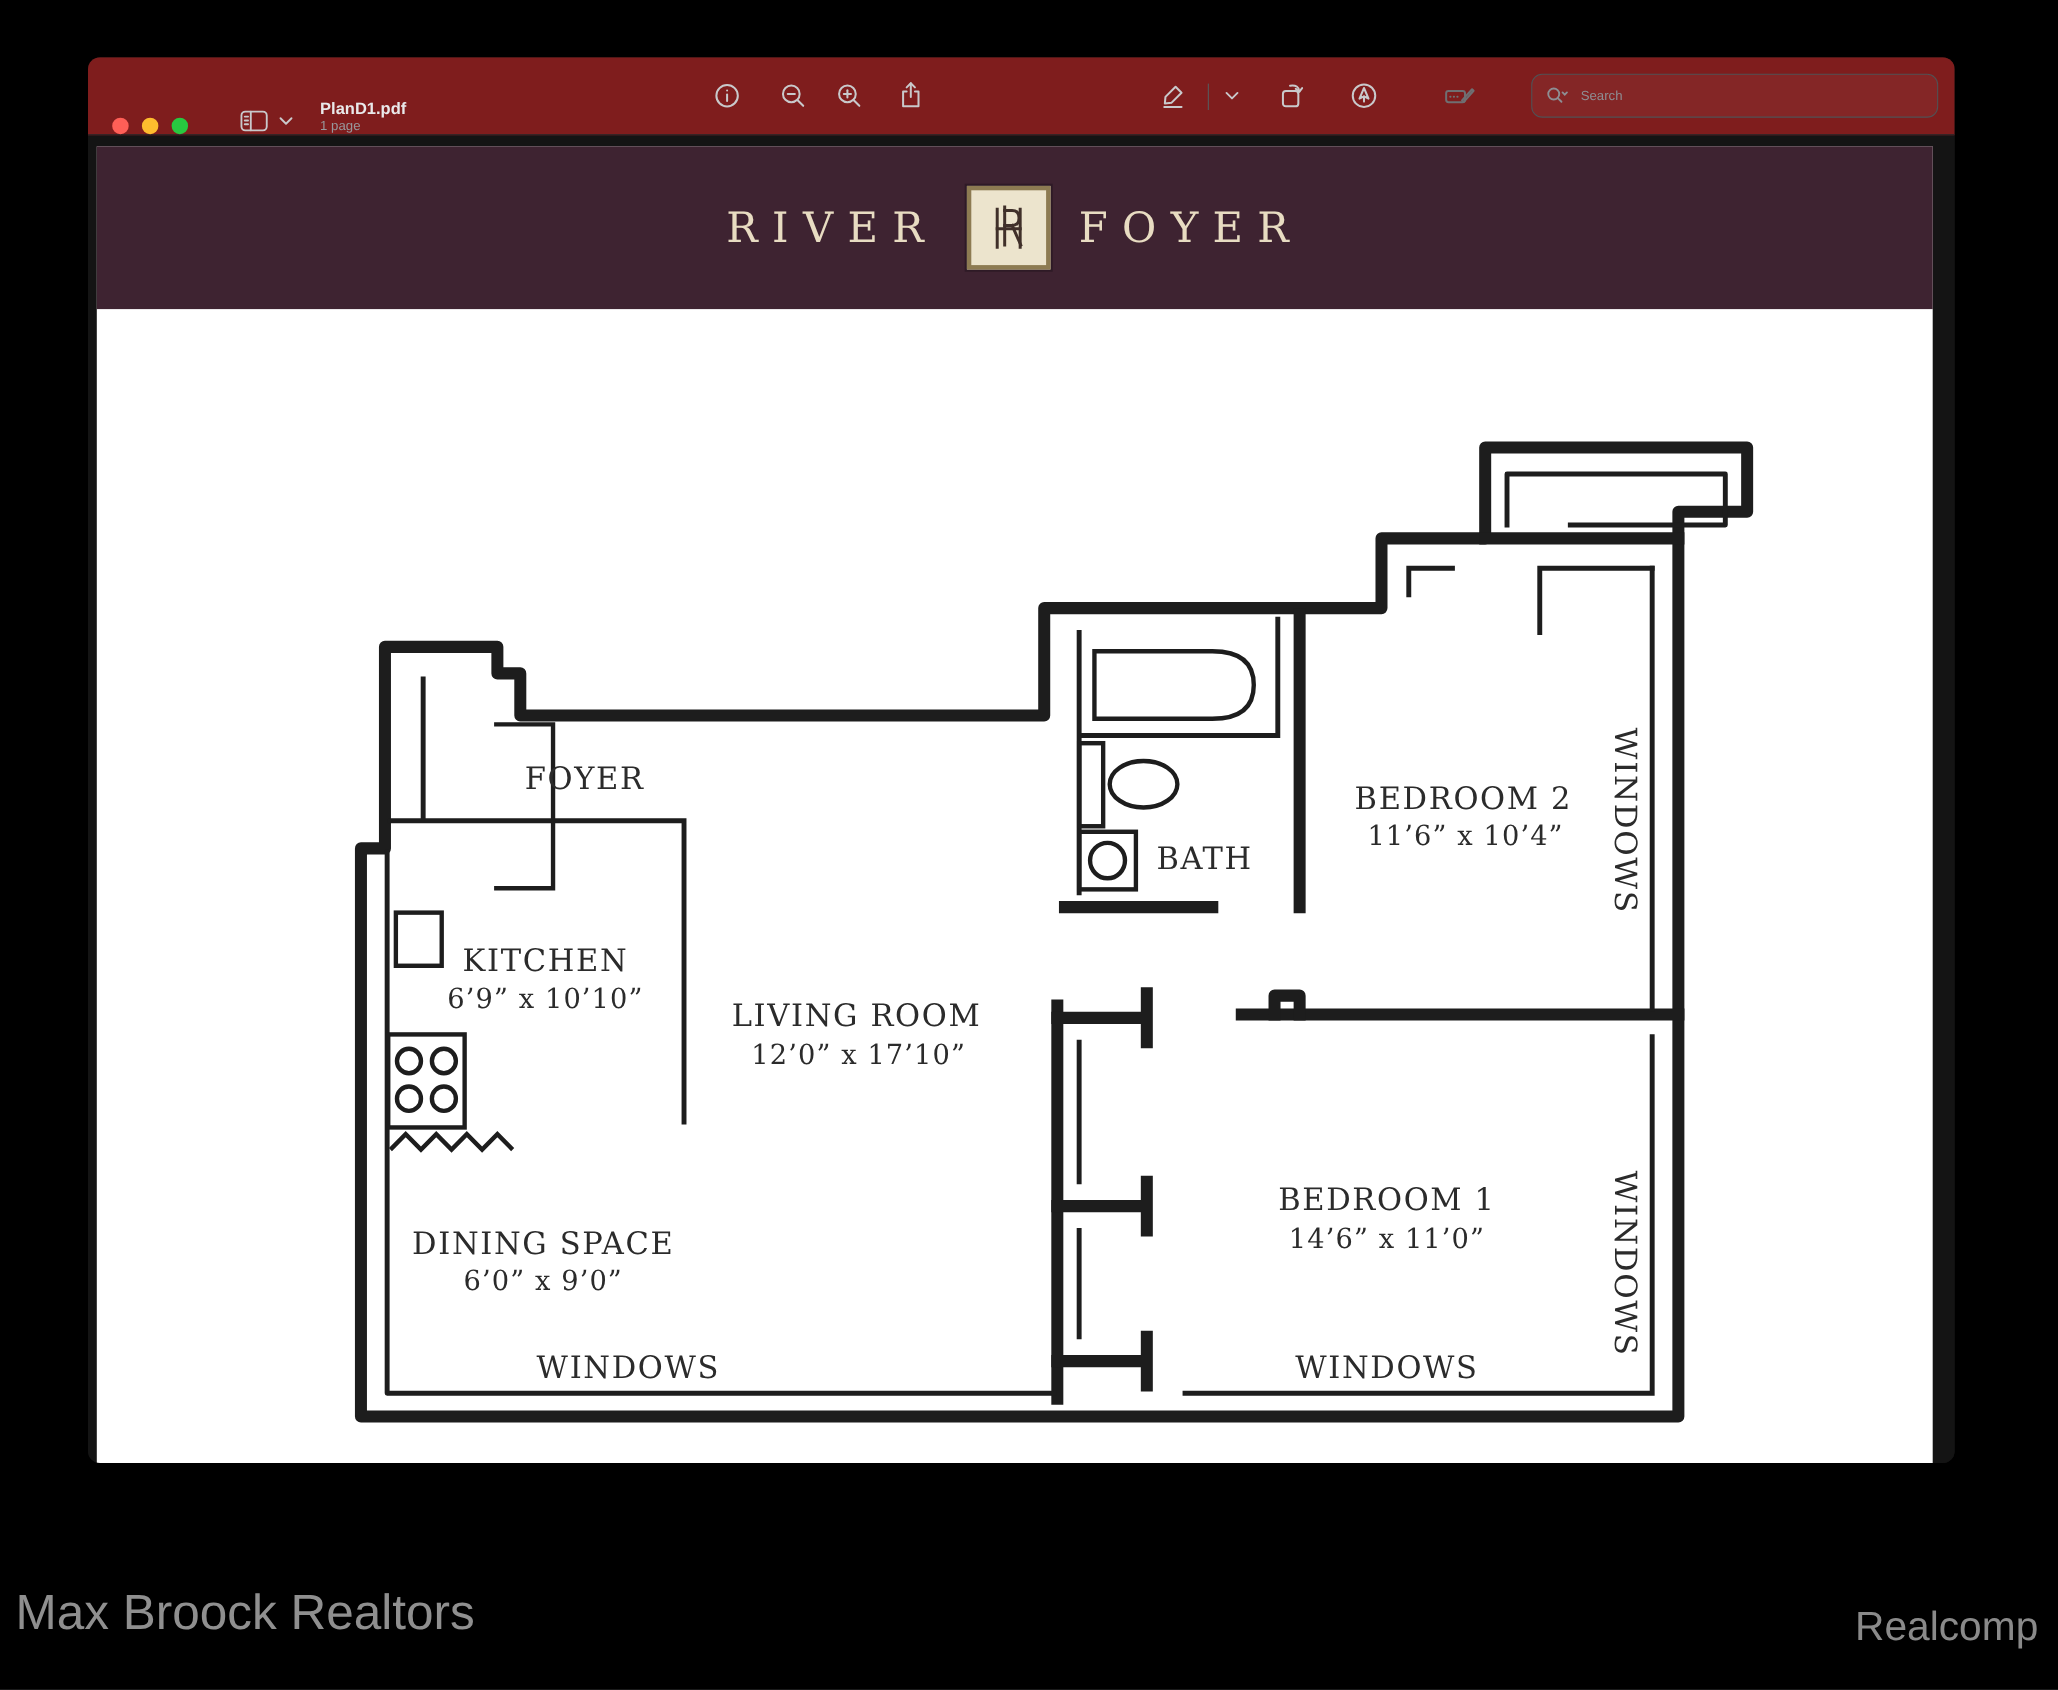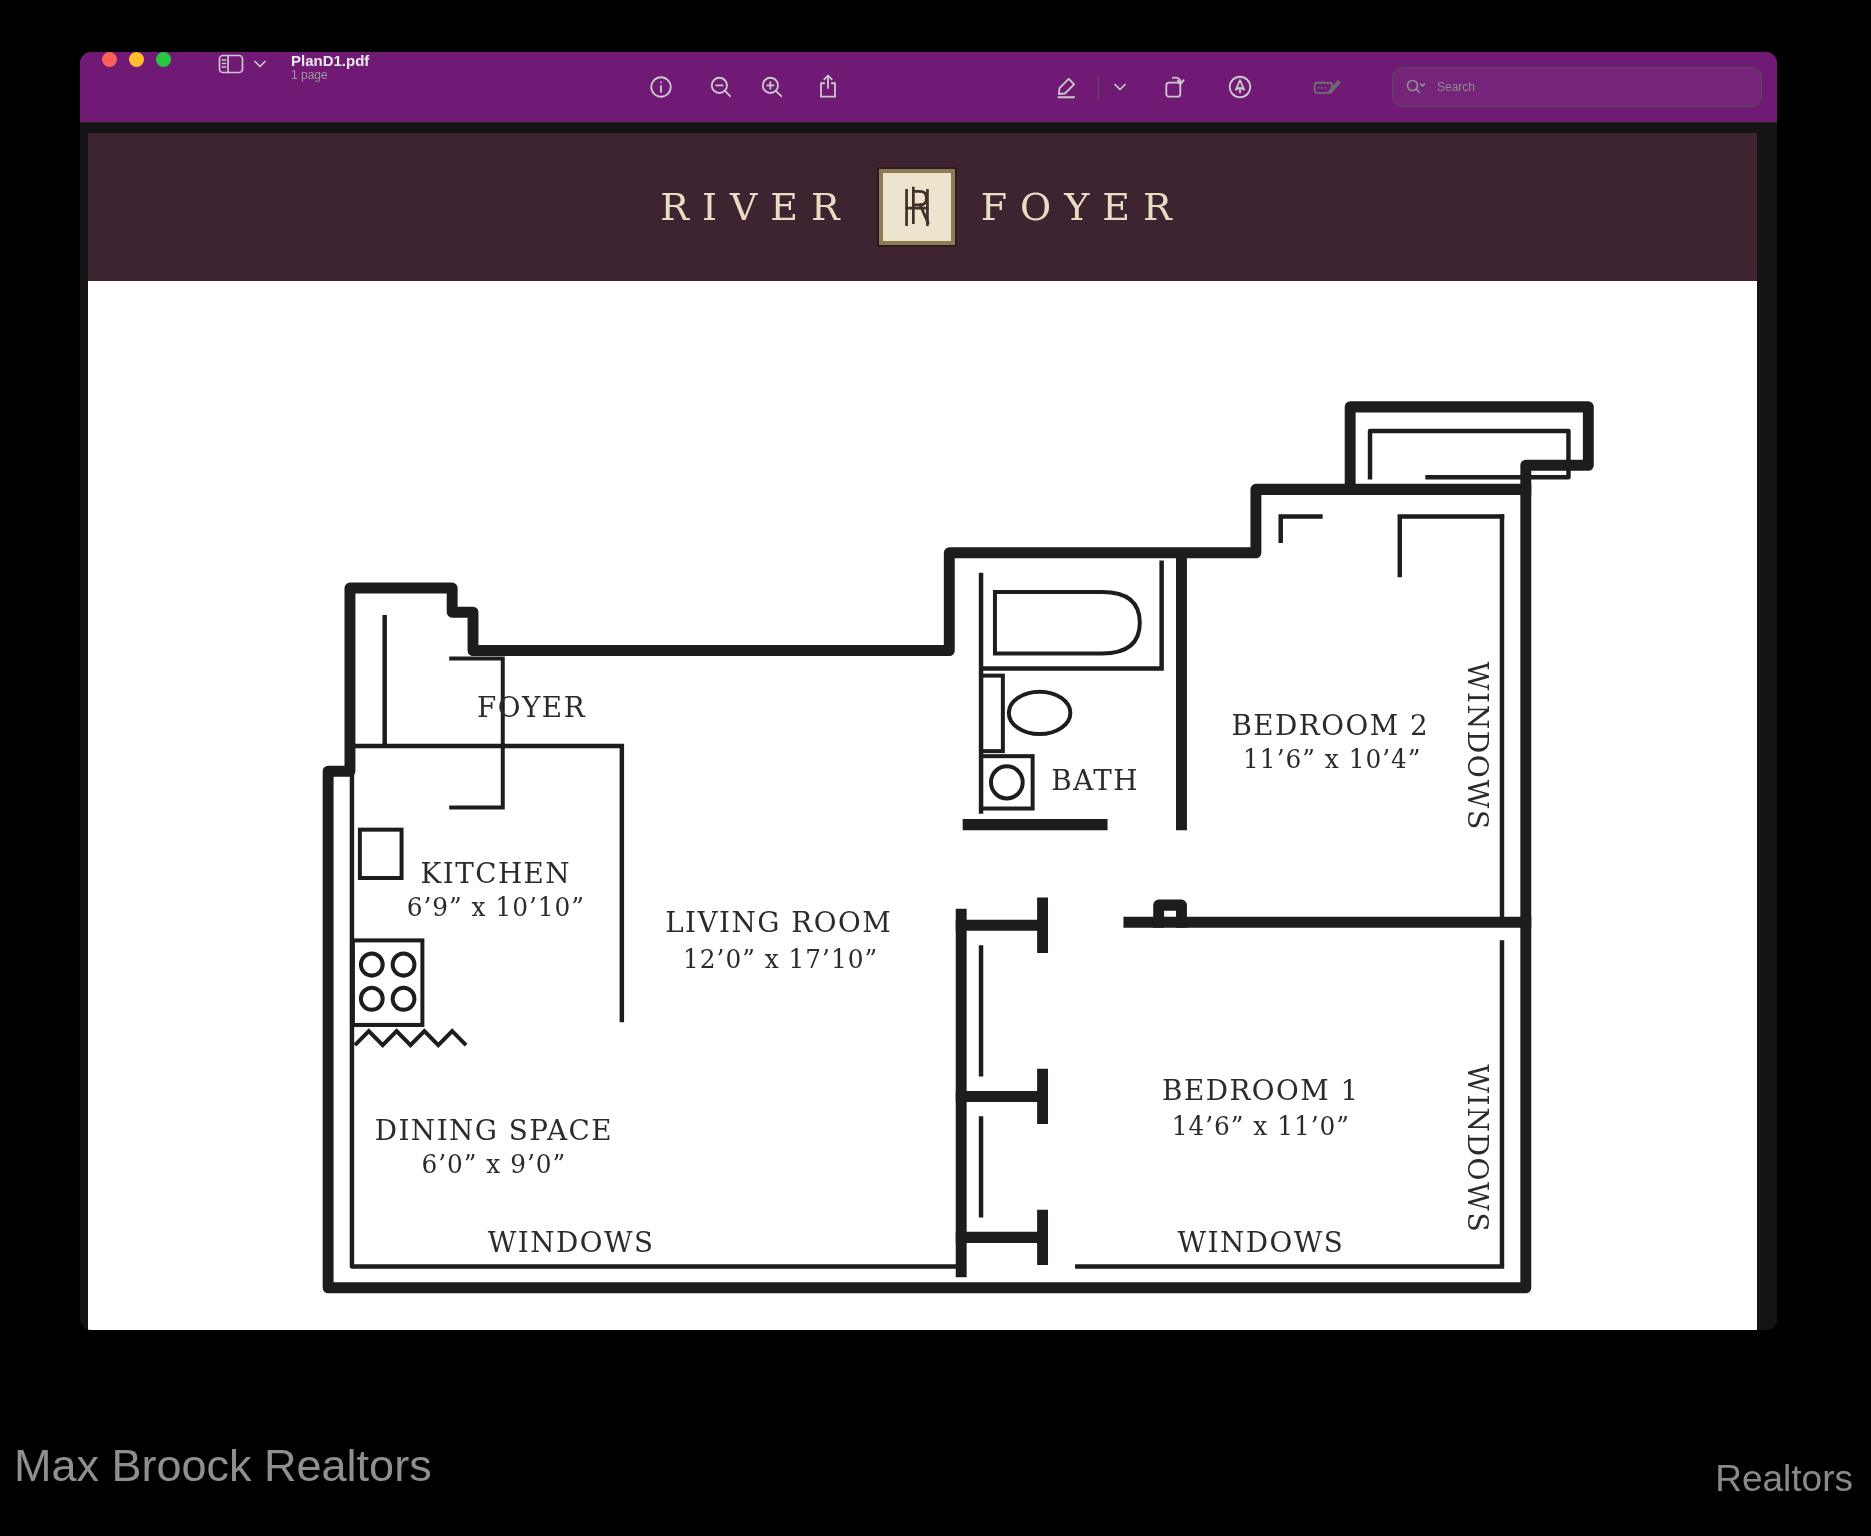--- a/index.html
+++ b/index.html
@@ -2,22 +2,22 @@
 <html><head>
 <meta charset="utf-8">
 <style>
   html,body{margin:0;padding:0;background:#000;width:1871px;height:1536px;overflow:hidden;
     font-family:"Liberation Sans",sans-serif;}
   .stage{position:relative;width:1871px;height:1536px;background:#000;}
 
   
   .window{position:absolute;left:80px;top:52px;width:1697px;height:1278px;border-radius:11px;
     overflow:hidden;background:#161616;box-shadow:0 22px 70px rgba(0,0,0,.65);}
-  .titlebar{position:relative;height:70px;background:#701a75;border-bottom:1px solid #262628;
-    display:flex;align-items:flex-start;}
+  .titlebar{position:relative;height:70px;background:#7f1d1d;border-bottom:1px solid #262628;
+    display:flex;align-items:flex-end;}
   .lights{display:flex;gap:12px;margin-left:22px;}
   .light{width:15px;height:15px;border-radius:50%;}
   .light.red{background:#ff5f57;} .light.yellow{background:#febc2e;} .light.green{background:#28c840;}
   .sidebar-group{display:flex;align-items:center;gap:8px;margin-left:46px;}
   .titleblock{margin-left:24px;line-height:1.15;}
   .doc-title{font-size:15px;font-weight:bold;color:#e9e9ea;}
   .doc-sub{font-size:12px;color:#98989c;}
   .tool{position:absolute;top:50%;transform:translate(-50%,-50%);display:flex;align-items:center;justify-content:center;}
   .tool svg{stroke:#c9c9cb;fill:none;stroke-width:1.7;stroke-linecap:round;stroke-linejoin:round;}
   .tool.dim svg{stroke:#6f6f72;}
@@ -240,14 +240,14 @@
             <text class="room-label" x="1400" y="462" dy="9" transform="rotate(90 1400 462)">WINDOWS</text>
             <text class="room-label" x="1400" y="862" dy="9" transform="rotate(90 1400 862)">WINDOWS</text>
           </svg>
         </div>
 
       </div>
     </div>
   </div>
 
   <div class="footer-left">Max Broock Realtors</div>
-  <div class="footer-right">Realtors</div>
+  <div class="footer-right">Realcomp</div>
 </div>
 
 </body></html>

